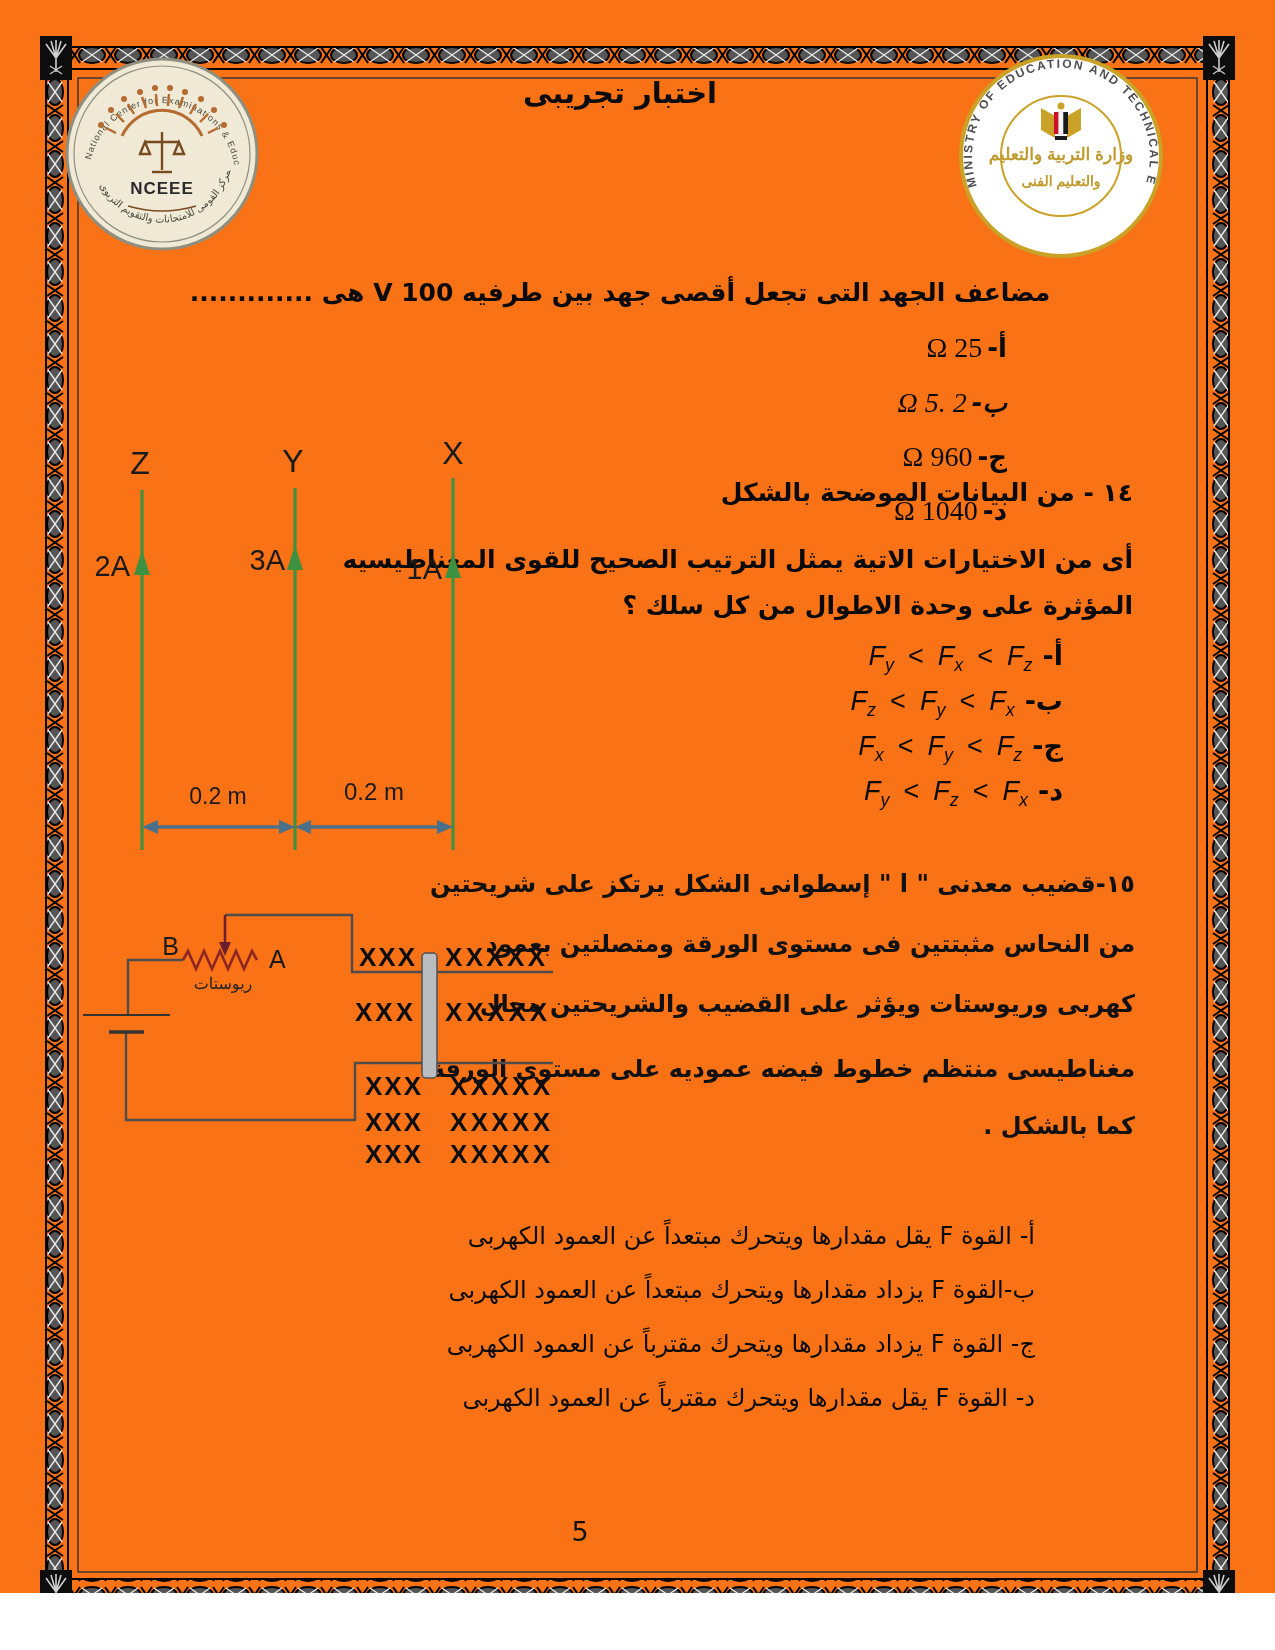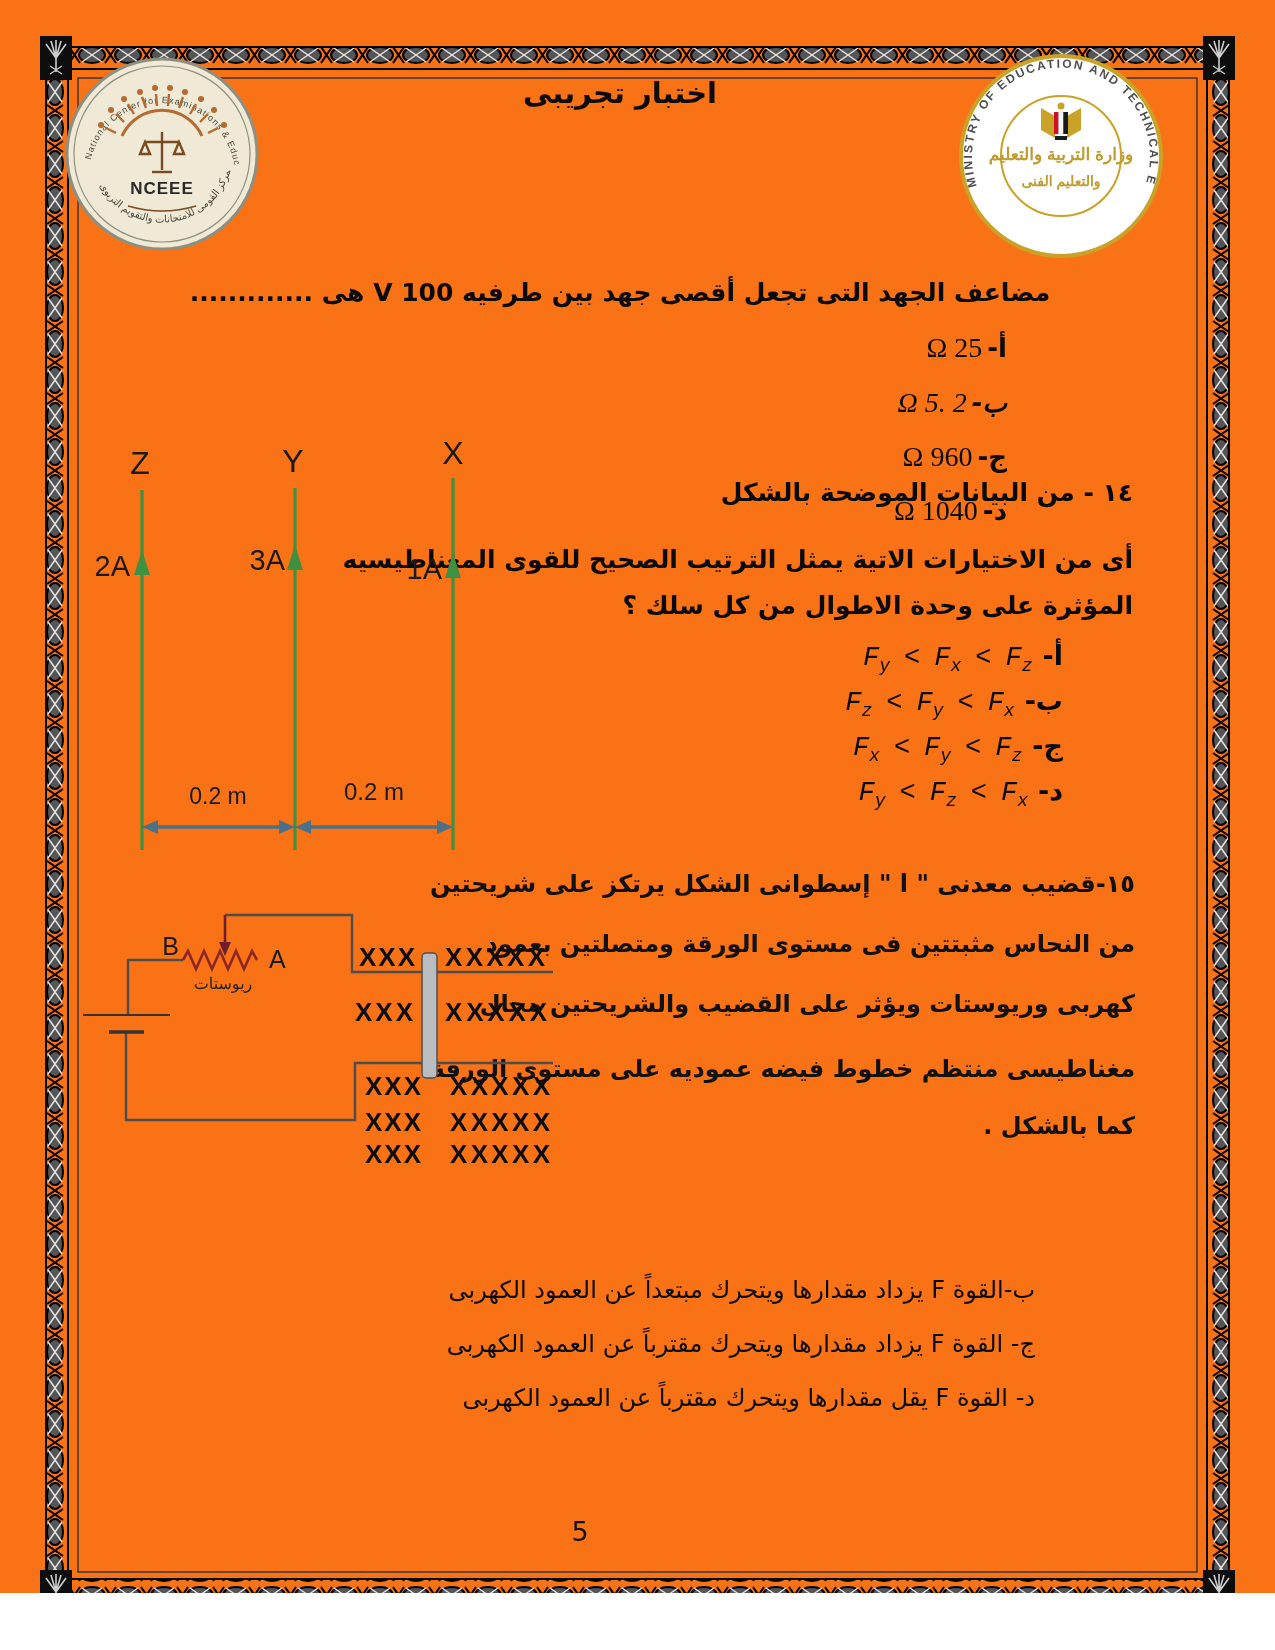--- a/index.html
+++ b/index.html
@@ -5,21 +5,21 @@
   html,body{margin:0;padding:0;background:#fff;}
   #page{position:relative;width:1275px;height:1593px;background:#f97316;overflow:hidden;
         font-family:"DejaVu Sans",sans-serif;color:#111;}
   .abs{position:absolute;}
   .ar{direction:rtl;unicode-bidi:plaintext;text-align:right;}
   .qtext{font-weight:bold;font-size:25px;color:#0a0a0a;}
   .choice13{font-family:"Liberation Serif",serif;font-size:28px;color:#0a0a0a;}
   .q14row{position:absolute;right:212px;direction:rtl;font-size:27px;color:#0a0a0a;}
   .q14row .lbl{font-weight:bold;font-family:"DejaVu Sans",sans-serif;margin-left:10px;}
   .q14row .expr{direction:ltr;unicode-bidi:embed;display:inline-block;
-                font-family:Liberation Mono, monospace;font-style:italic;}
+                font-family:Liberation Sans, sans-serif;font-style:italic;}
   .q14row .expr sub{font-size:18px;font-style:italic;}
   .q14row .lt{padding:0 14px;font-style:normal;}
   .q15line{position:absolute;right:140px;direction:rtl;font-weight:bold;font-size:24px;}
   .q15choice{position:absolute;right:240px;direction:rtl;font-size:24px;color:#0a0a0a;}
   .title{position:absolute;left:400px;width:440px;text-align:center;font-weight:bold;color:#0c0c0c;}
   svg text{font-family:"Liberation Sans",sans-serif;}
 </style>
 </head>
 <body>
 
@@ -198,20 +198,21 @@
     <text x="140" y="362" text-anchor="middle" font-size="23" fill="#1a1a1a">0.2 m</text>
     <text x="296" y="358" text-anchor="middle" font-size="24" fill="#1a1a1a">0.2 m</text>
   </svg>
 
   <div class="q15line" style="top:870px;">١٥-قضيب معدنى " l " إسطوانى الشكل يرتكز  على شريحتين</div>
   <div class="q15line" style="top:930px;">من النحاس مثبتتين فى مستوى الورقة ومتصلتين بعمود</div>
   <div class="q15line" style="top:1055px;">مغناطيسى منتظم خطوط فيضه عموديه على مستوى الورقة</div>
   <div class="q15line" style="top:990px;">كهربى وريوستات ويؤثر على القضيب والشريحتين مجال</div>
   <div class="q15line" style="top:1112px;">كما بالشكل .</div>
 
+  <div class="q15choice" style="top:1222px;">أ-  القوة F يقل مقدارها ويتحرك مبتعداً عن العمود الكهربى</div>
   <div class="q15choice" style="top:1276px;">ب-القوة F يزداد مقدارها ويتحرك مبتعداً عن العمود الكهربى</div>
   <div class="q15choice" style="top:1330px;">ج- القوة F يزداد مقدارها ويتحرك مقترباً عن العمود الكهربى</div>
   <div class="q15choice" style="top:1384px;">د-  القوة F يقل مقدارها ويتحرك مقترباً عن العمود الكهربى</div>
 
   <svg class="abs" style="left:65px;top:863px" width="505" height="315" viewBox="0 0 505 315">
 
     <g stroke="#4d4d4d" stroke-width="2.4" fill="none">
       <polyline points="63,152 63,97 118,97"></polyline>
       <polyline points="160,52 287,52 287,109 357,109"></polyline>
       <line x1="372" y1="109" x2="488" y2="109"></line>

